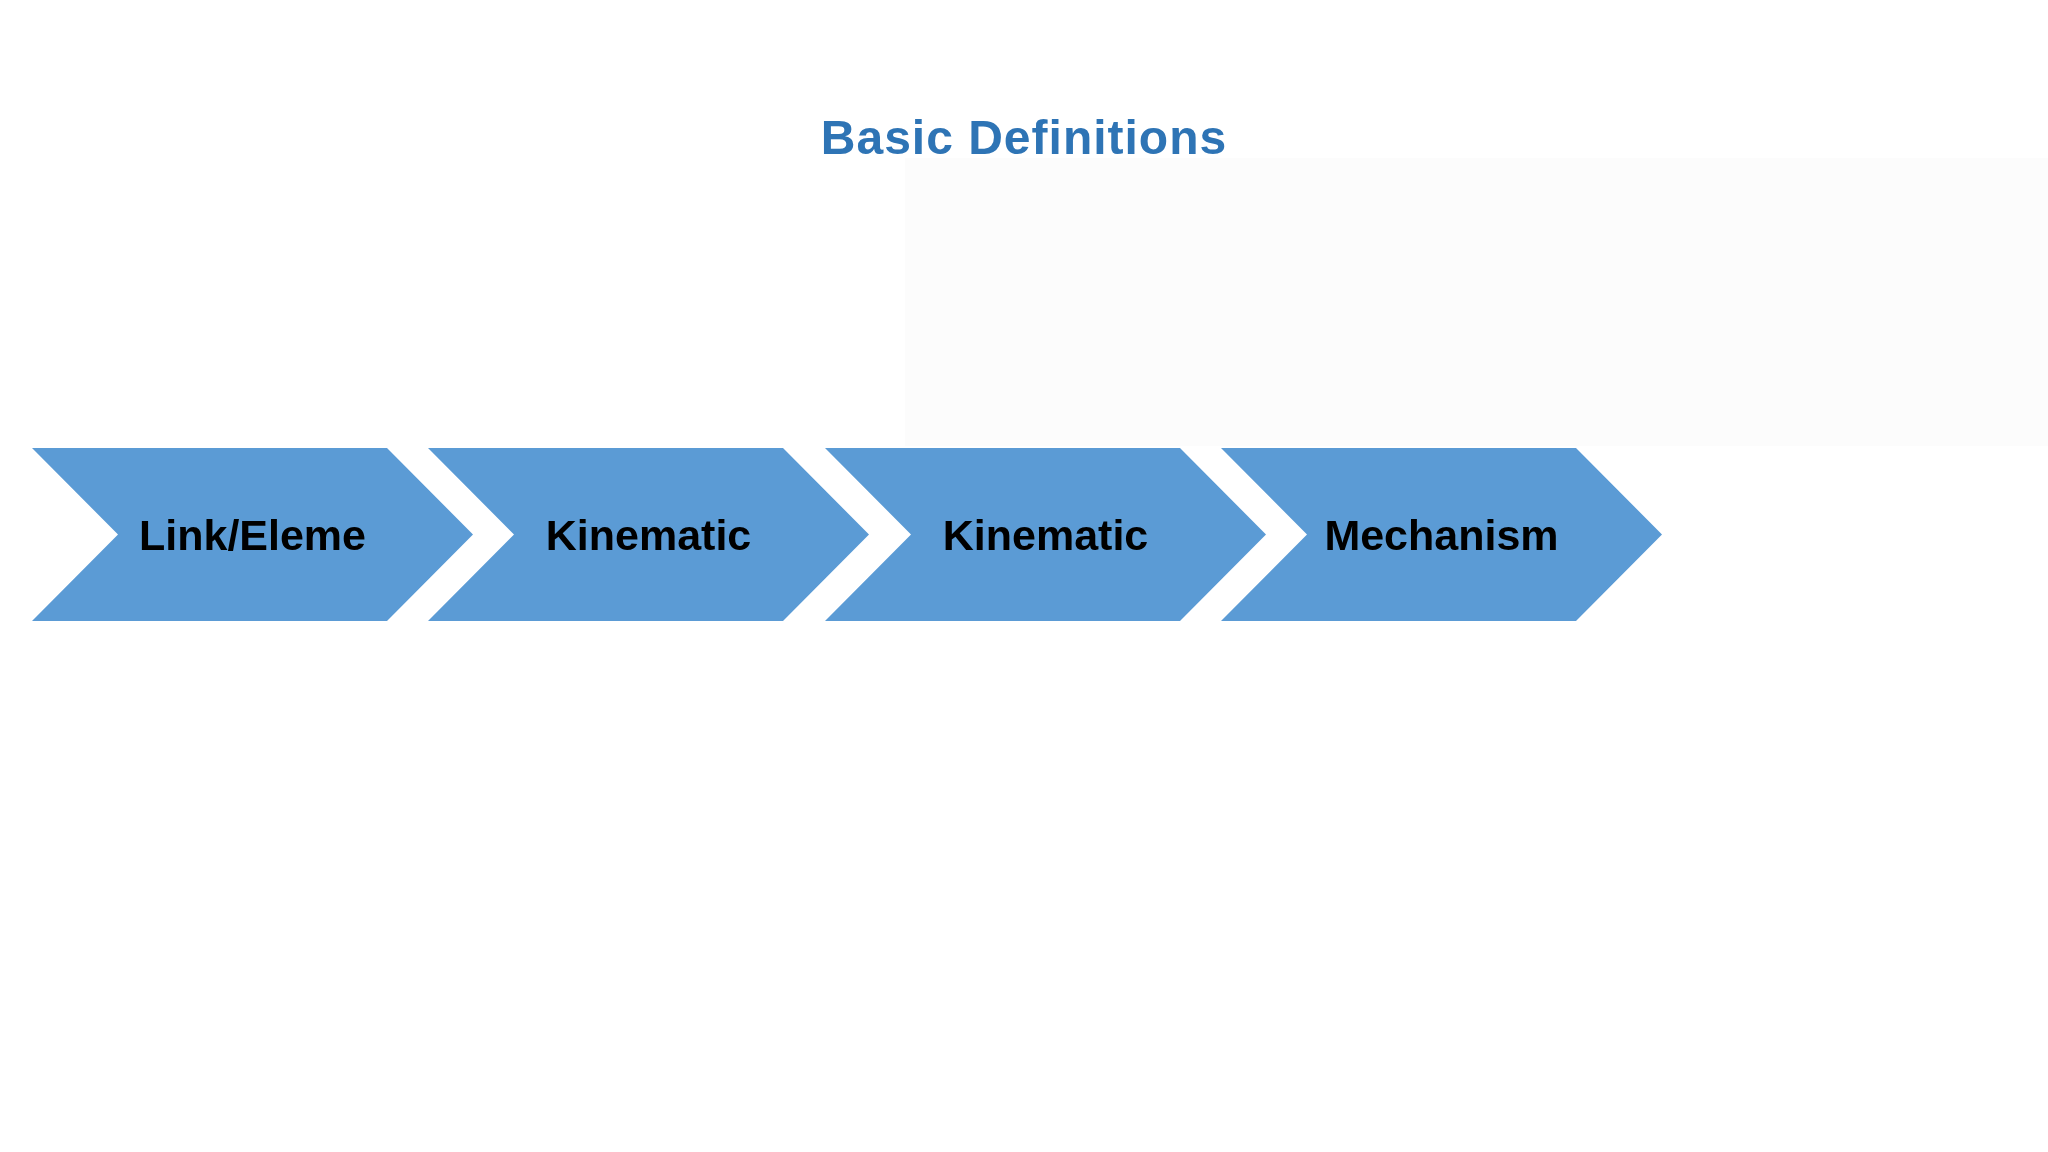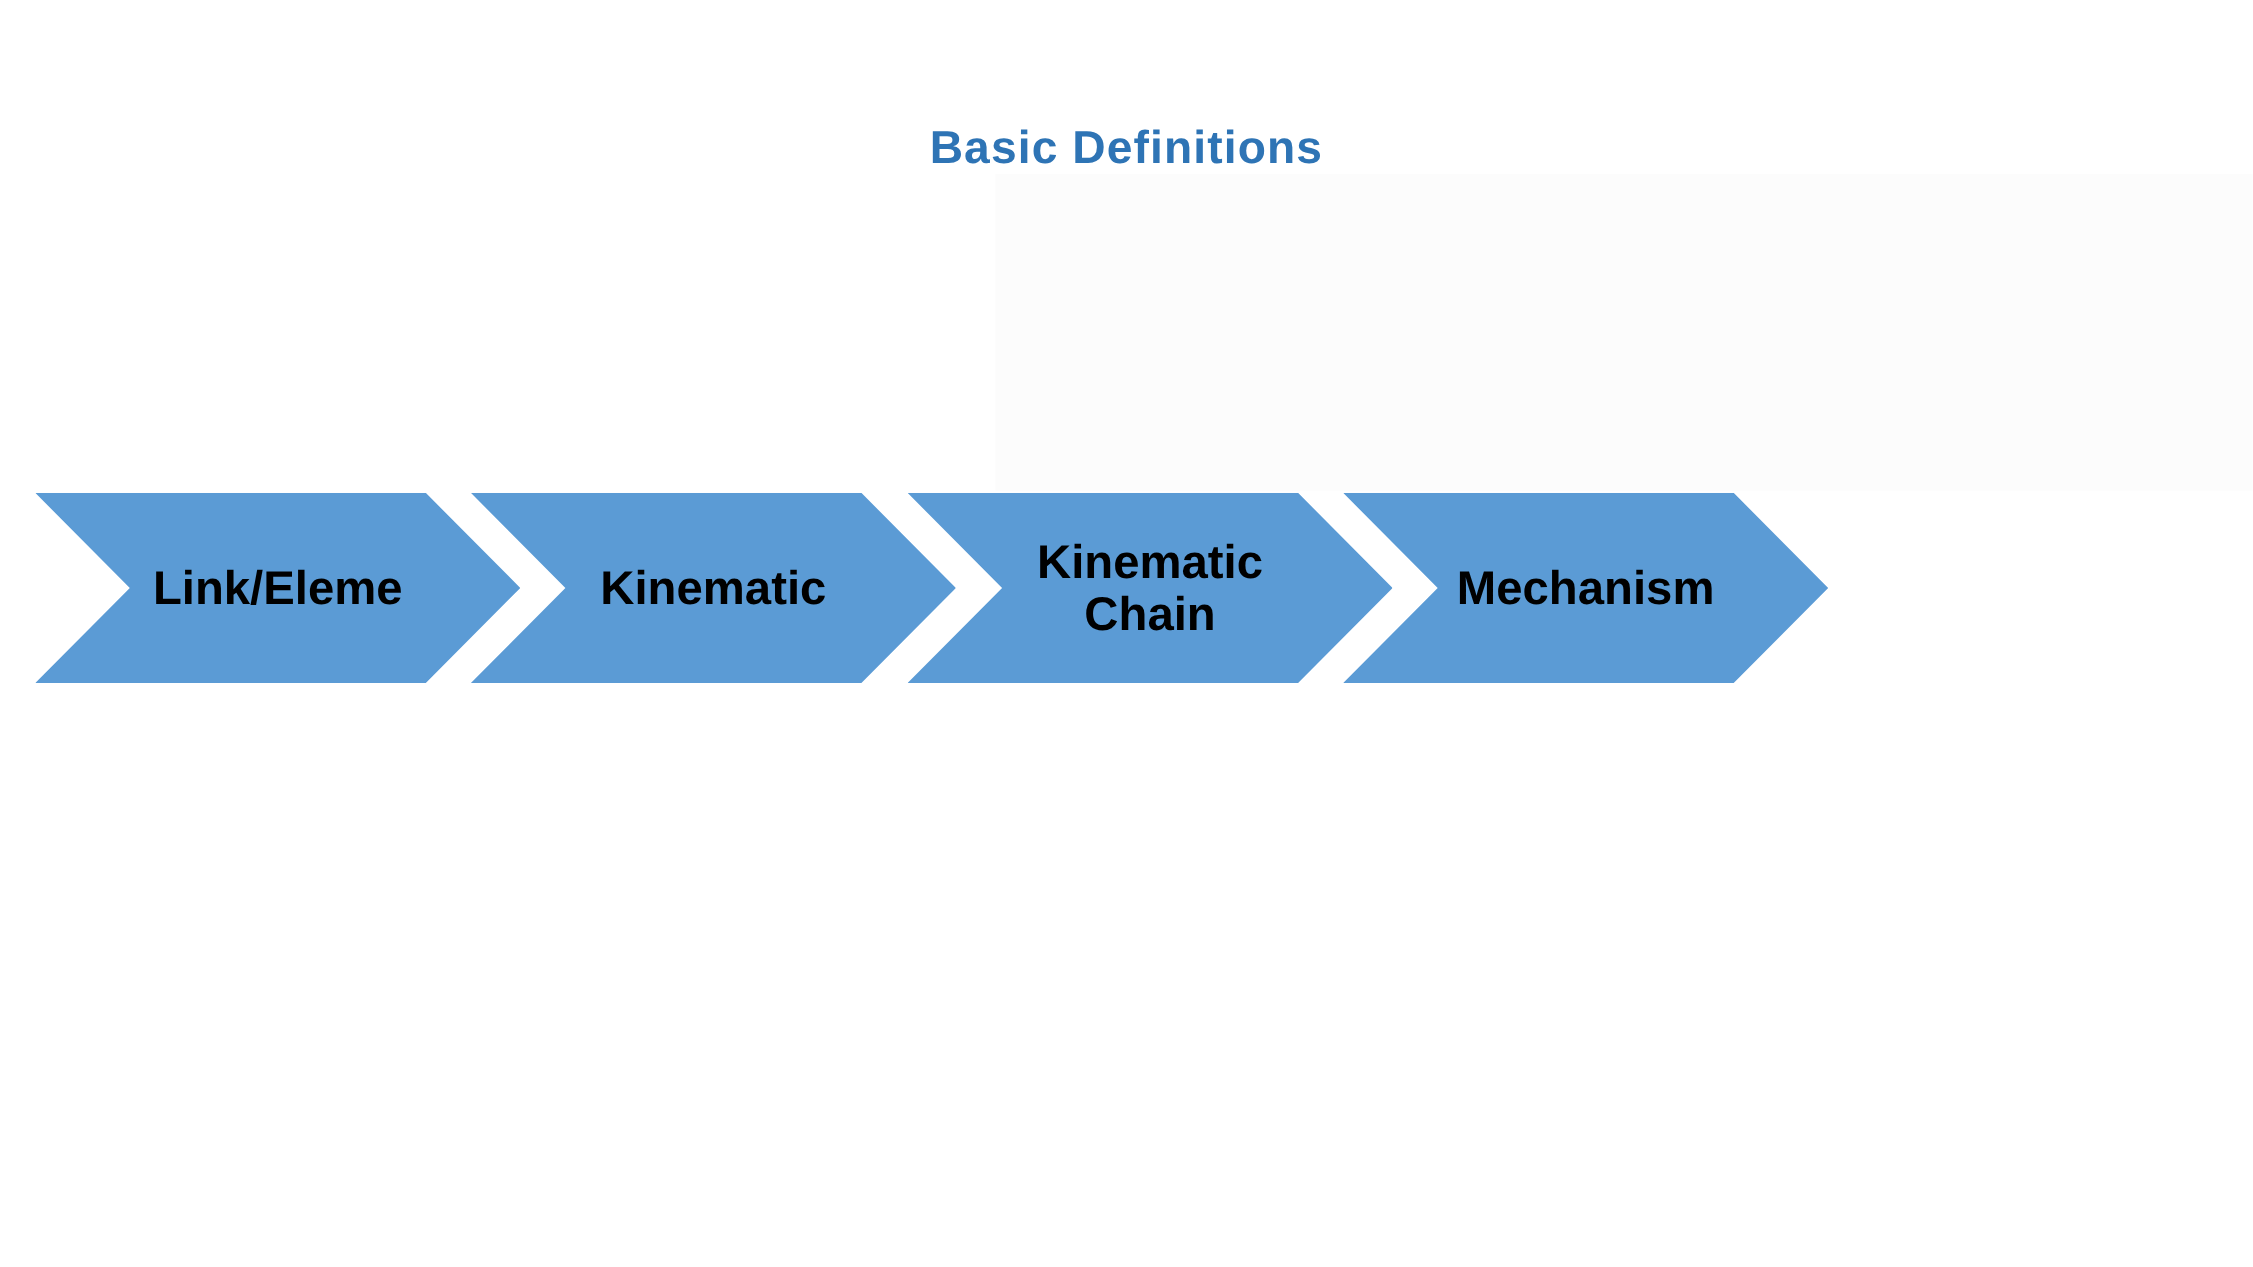--- a/index.html
+++ b/index.html
@@ -24,21 +24,21 @@
     height: 288px;
     background: #fcfcfc;
   }
   .title {
     position: absolute;
     left: 0;
     top: 110px;
     width: 2048px;
     margin: 0;
     text-align: center;
-    font-size: 42px;
+    font-size: 48px;
     font-weight: bold;
     letter-spacing: 1px;
     color: #2E74B5;
   }
   .chevron-row {
     position: absolute;
     left: 0;
     top: 0;
     width: 2048px;
     height: 1152px;
@@ -95,21 +95,20 @@
 
     <div class="chevron chev-1">
       <div class="chev-label">
         <span class="chev-line">Kinematic</span>
       </div>
     </div>
 
     <div class="chevron chev-2">
       <div class="chev-label">
         <span class="chev-line">Kinematic</span>
-        <span class="chev-line">Chain</span>
       </div>
     </div>
 
     <div class="chevron chev-3">
       <div class="chev-label">
         <span class="chev-line">Mechanism</span>
         <span class="chev-line"></span>
       </div>
     </div>
 

